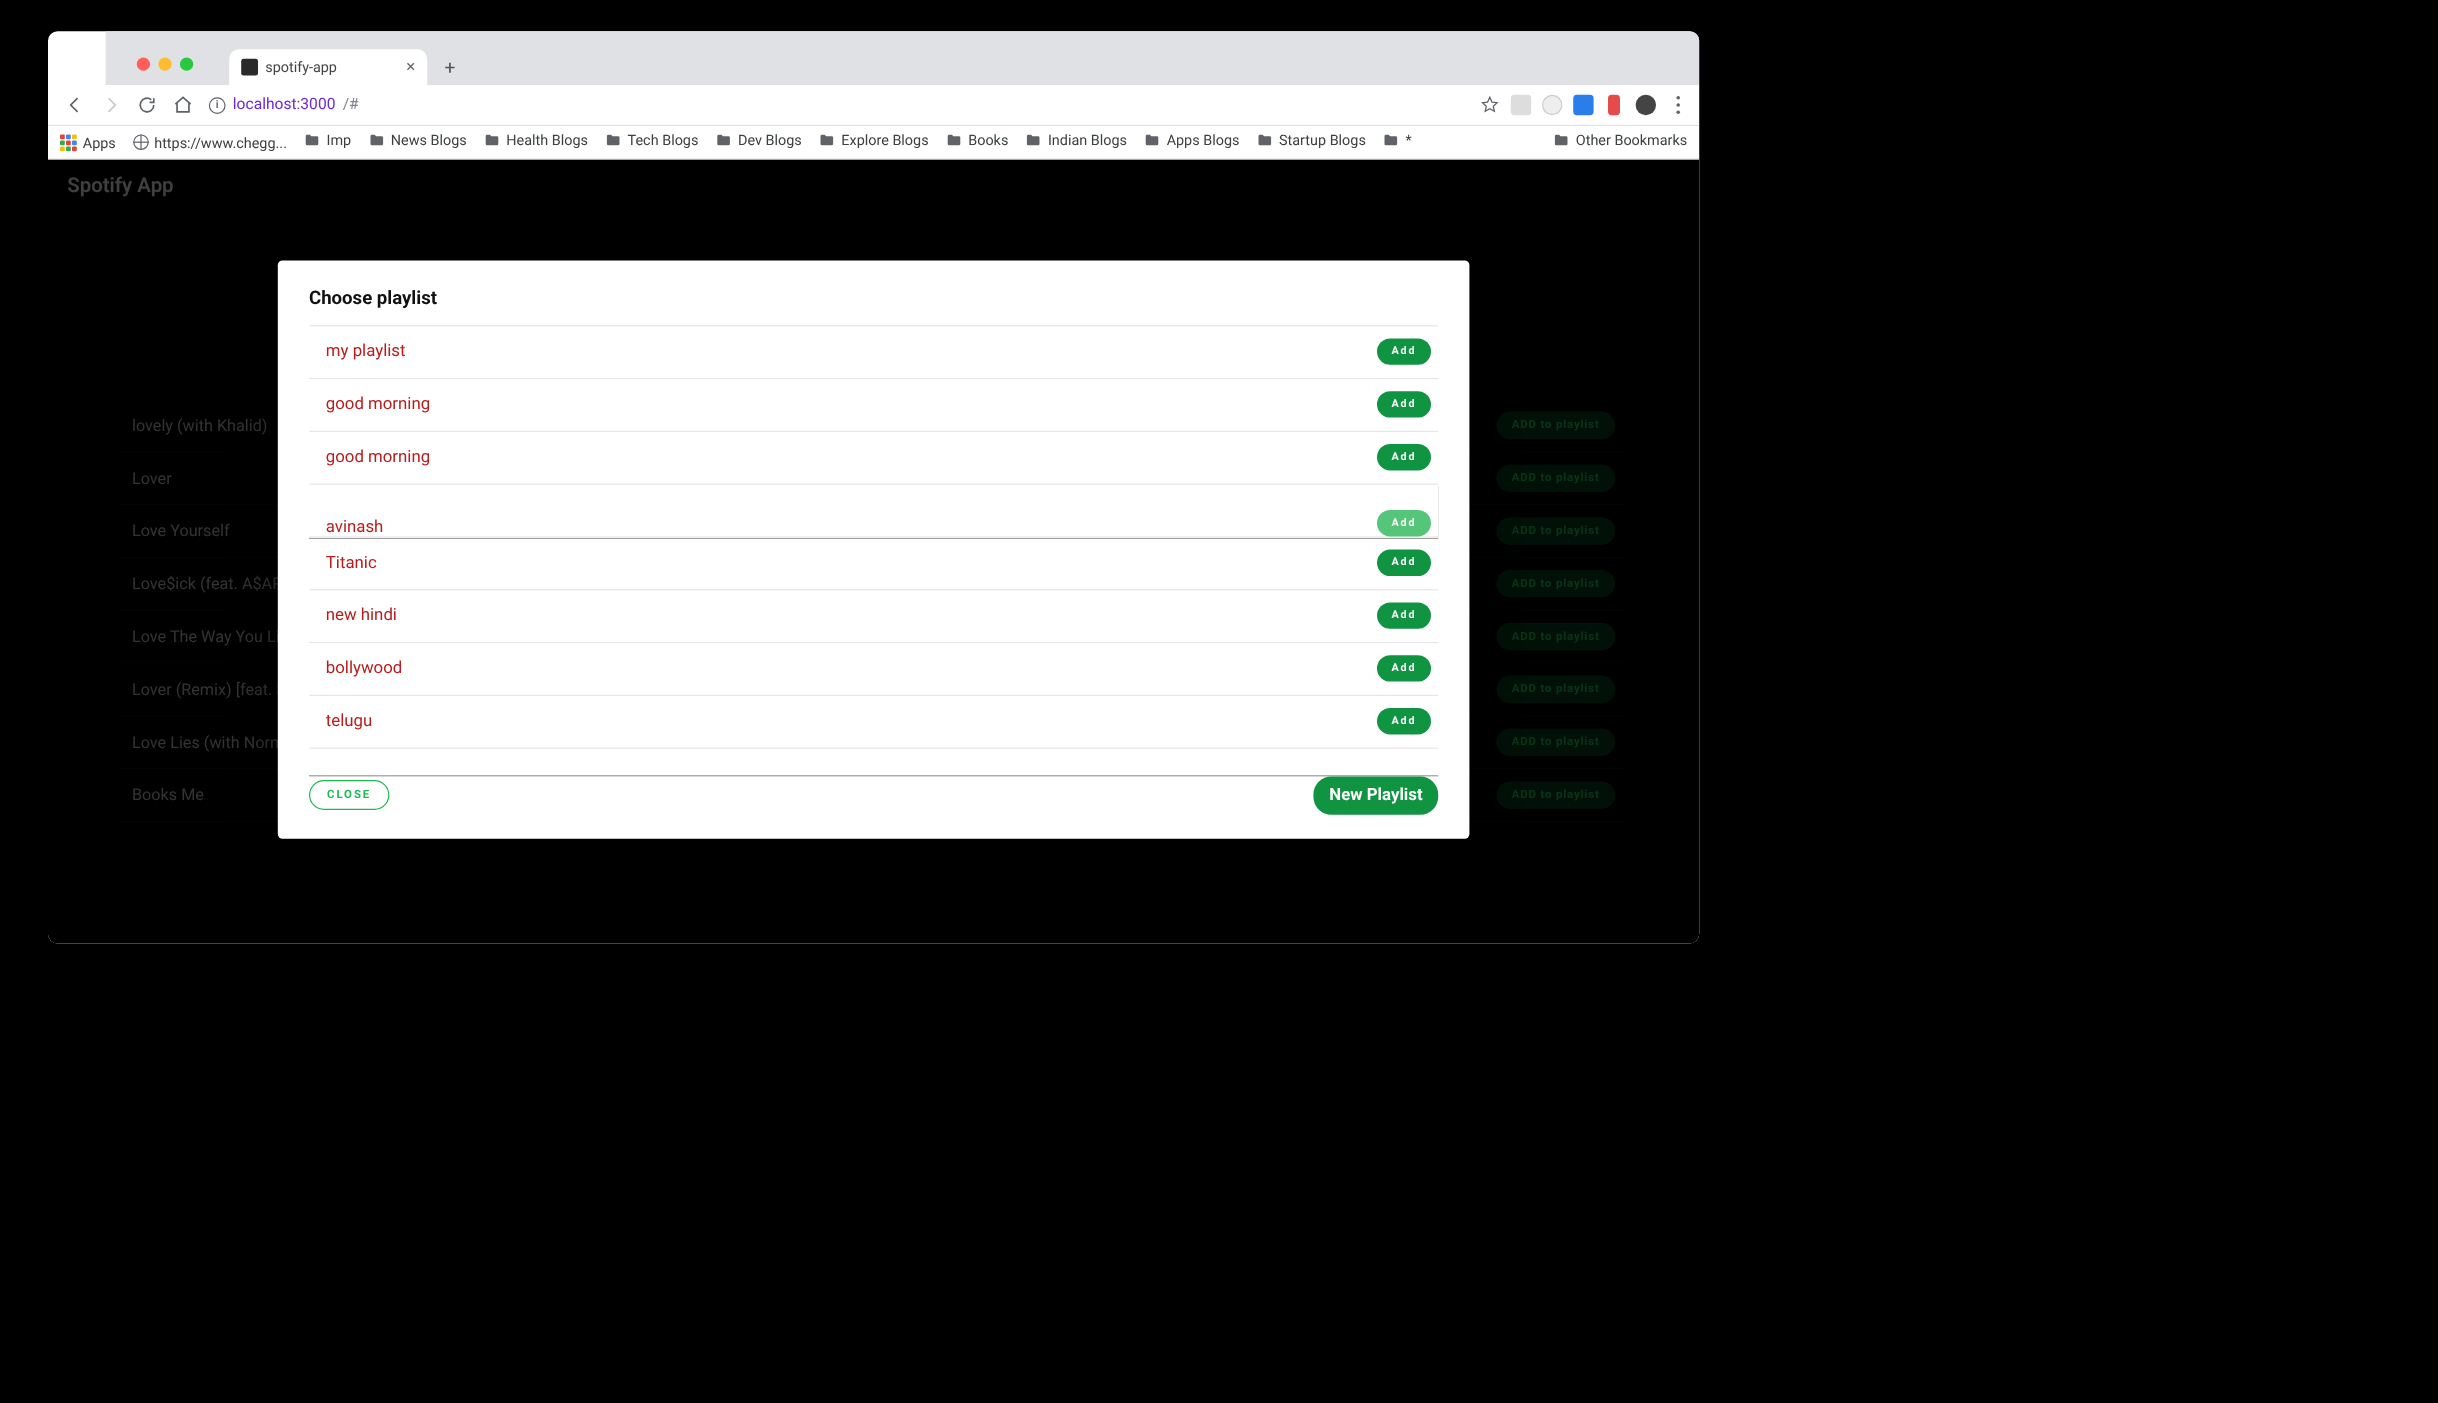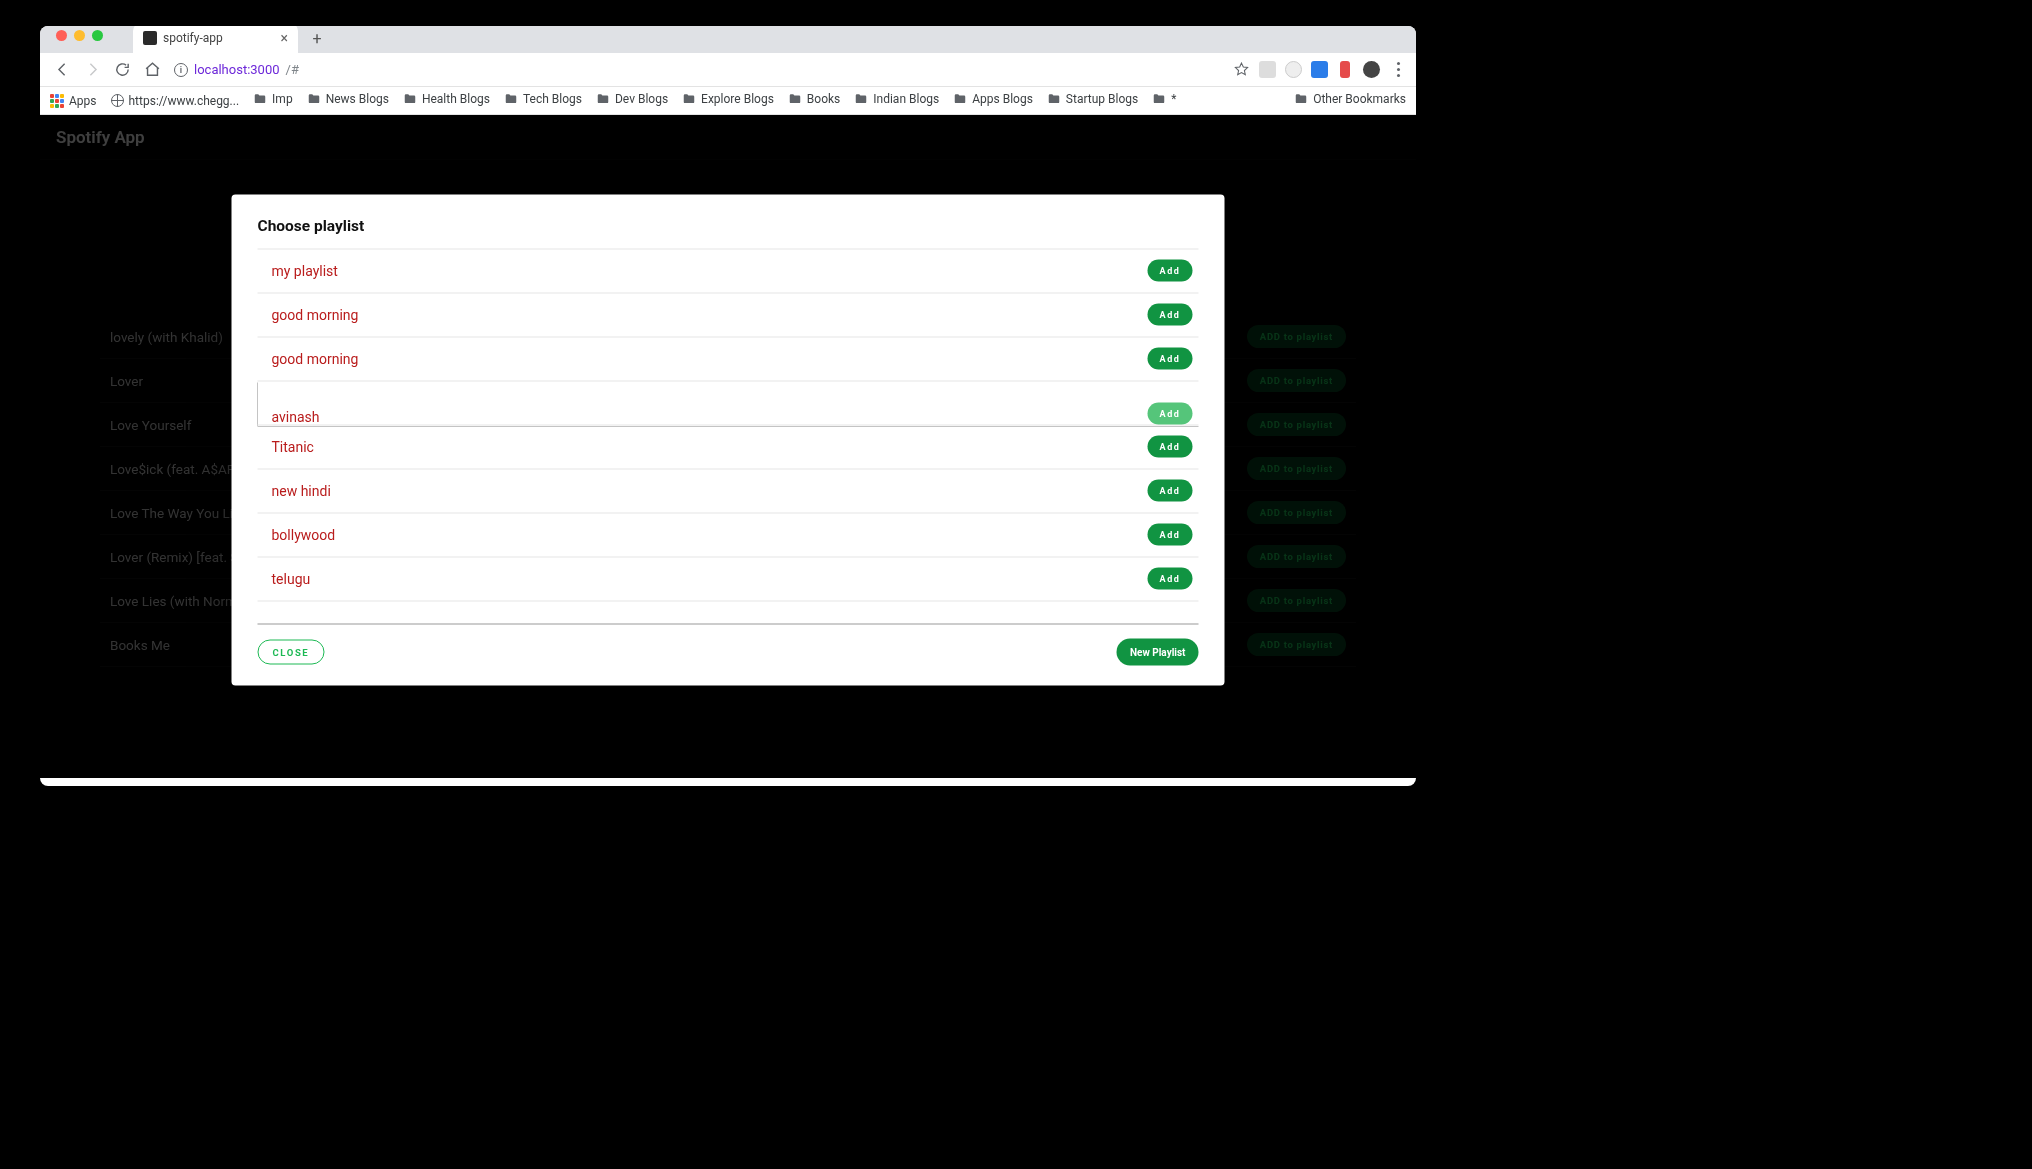--- a/index.html
+++ b/index.html
@@ -2,21 +2,21 @@
 <html><head>
 <meta charset="utf-8">
 <style>
   * { box-sizing: border-box; margin: 0; padding: 0; font-family: -apple-system, BlinkMacSystemFont, "Segoe UI", Roboto, sans-serif; }
   body { background: #000; width: 2032px; height: 1169px; position: relative; }
 
   
   .browser-window { position: absolute; left: 40px; top: 26px; width: 1376px; height: 760px; background: #fff; border-radius: 8px; overflow: hidden; box-shadow: 0 10px 40px rgba(0,0,0,0.6); }
 
   
-  .title-bar { height: 27px; background: #dfe1e5; display: flex; align-items: flex-end; padding-left: 8px; }
+  .title-bar { height: 45px; background: #dfe1e5; display: flex; align-items: flex-end; padding-left: 18px; margin-left: 48px; }
   .win-ctrl { display: flex; gap: 7px; align-items: center; padding-left: 8px; padding-bottom: 12px; }
   .dot { width: 11px; height: 11px; border-radius: 50%; }
   .dot.red { background: #ff5f57; }
   .dot.yel { background: #febc2e; }
   .dot.grn { background: #28c840; }
   .tab { display: flex; align-items: center; background: #fff; margin-left: 30px; height: 30px; border-radius: 8px 8px 0 0; padding: 0 10px; min-width: 165px; font-size: 12px; color: #444; gap: 6px; }
   .favicon { width: 14px; height: 14px; background: #2a2a2a; border-radius: 2px; display: inline-block; }
   .tab-close { margin-left: auto; font-size: 14px; color: #666; cursor: pointer; }
   .new-tab { width: 22px; height: 22px; margin-left: 8px; margin-bottom: 4px; display: flex; align-items: center; justify-content: center; font-size: 16px; color: #555; cursor: pointer; }
 
@@ -67,23 +67,23 @@
   
   .modal { position: absolute; left: 50%; top: 49%; transform: translate(-50%,-50%); width: 993px; background: #fff; border-radius: 4px; box-shadow: 0 12px 40px rgba(0,0,0,0.4); padding: 22px 26px 20px; }
   .modal-title { font-size: 15.5px; font-weight: 700; color: #111; padding-bottom: 14px; border-bottom: 1px solid #e6e6e6; }
   .plist { }
   .plist-row { display: flex; align-items: center; justify-content: space-between; height: 44px; border-bottom: 1px solid #e6e6e6; padding: 0 6px 0 14px; }
   .plist-row.hl { box-shadow: 0 1px 0 #888; align-items: flex-end; }
   .plist-name { font-size: 14px; color: #b91c1c; }
   .add-btn { background: #119442; color: #fff; border: none; border-radius: 15px; padding: 6px 12px; font-size: 9px; font-weight: 700; letter-spacing: 1.6px; cursor: pointer; }
   .add-btn.hover { background: #55c57a; }
 
-  .modal-footer { display: flex; align-items: center; justify-content: space-between; margin-top: 22px; border-top: 1px solid #999; padding-top: 14px; }
+  .modal-footer { display: flex; align-items: center; justify-content: space-between; margin-top: 22px; border-top: 1px solid #999; }
   .close-btn { border: 1.4px solid #1db954; background: transparent; color: #1db954; border-radius: 15px; padding: 6px 14px; font-size: 9.5px; font-weight: 700; letter-spacing: 1.6px; cursor: pointer; }
-  .newpl-btn { background: #119442; color: #fff; border: none; border-radius: 15px; padding: 8px 13px; font-size: 10px; font-weight: 700; cursor: pointer; }
+  .newpl-btn { background: #119442; color: #fff; border: none; border-radius: 15px; padding: 8px 13px; font-size: 14px; font-weight: 700; cursor: pointer; }
 </style>
 </head>
 <body>
 
 <div class="browser-window">
 
   <div class="title-bar">
     <div class="win-ctrl">
       <span class="dot red"></span>
       <span class="dot yel"></span>

